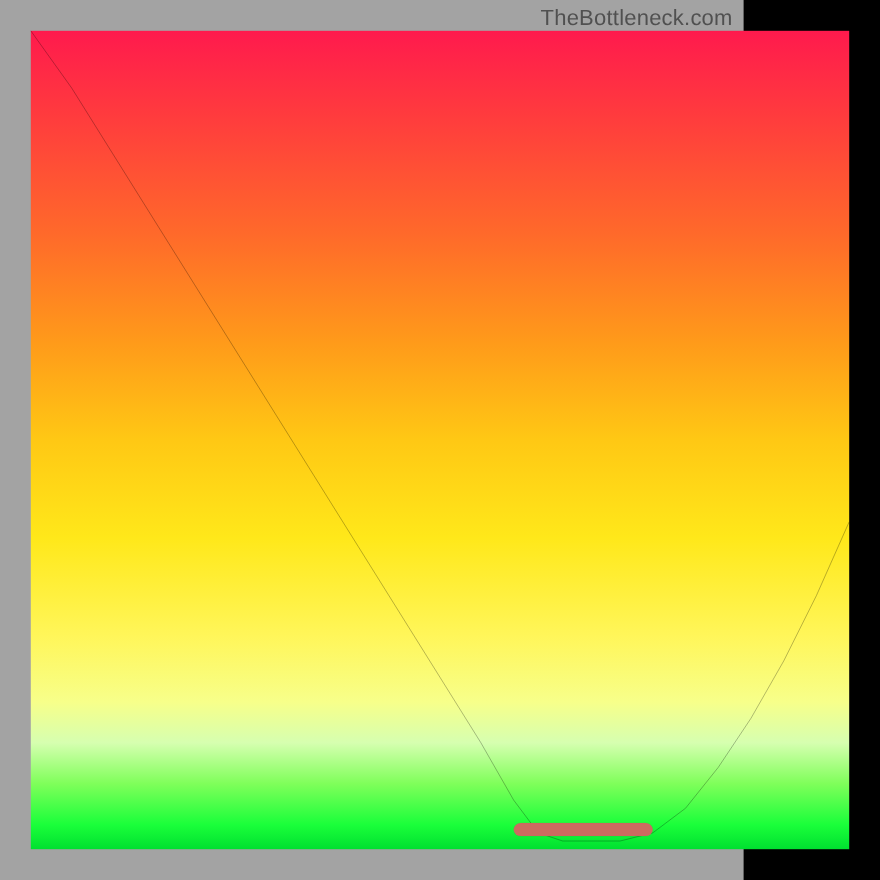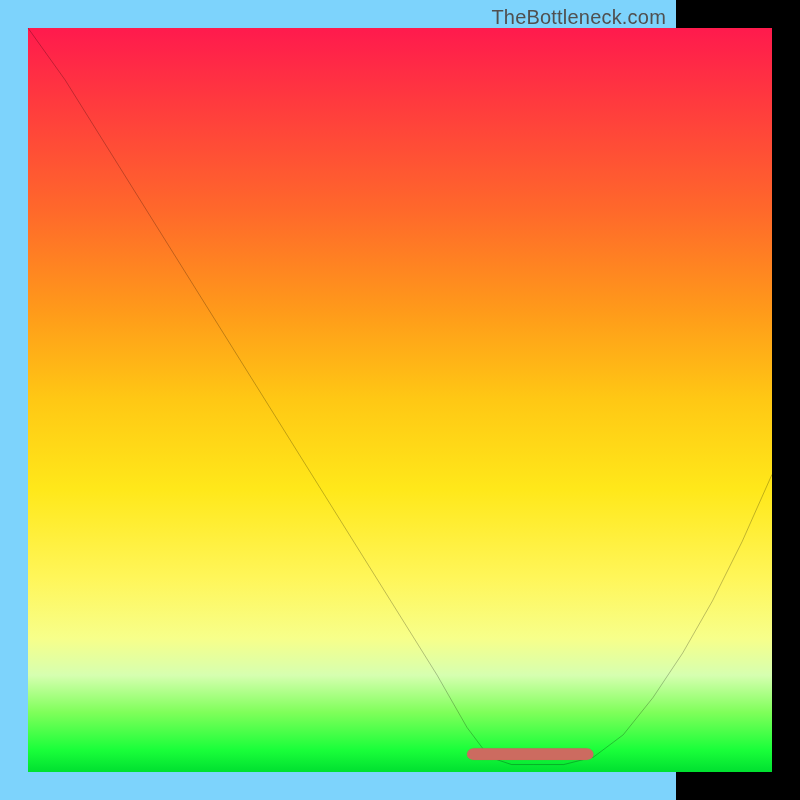--- a/index.html
+++ b/index.html
@@ -10,21 +10,21 @@
     background: #000;
     font-family: Arial, Helvetica, sans-serif;
     overflow: hidden;
   }
   .frame {
     position: absolute;
     left: 0;
     top: 0;
     width: 676px;
     height: 800px;
-    background: #7dd3fc;
+    background: #a3a3a3;
   }
   .plot-area {
     position: absolute;
     left: 28px;
     top: 28px;
     width: 744px;
     height: 744px;
     
     background: linear-gradient(
       to bottom,

